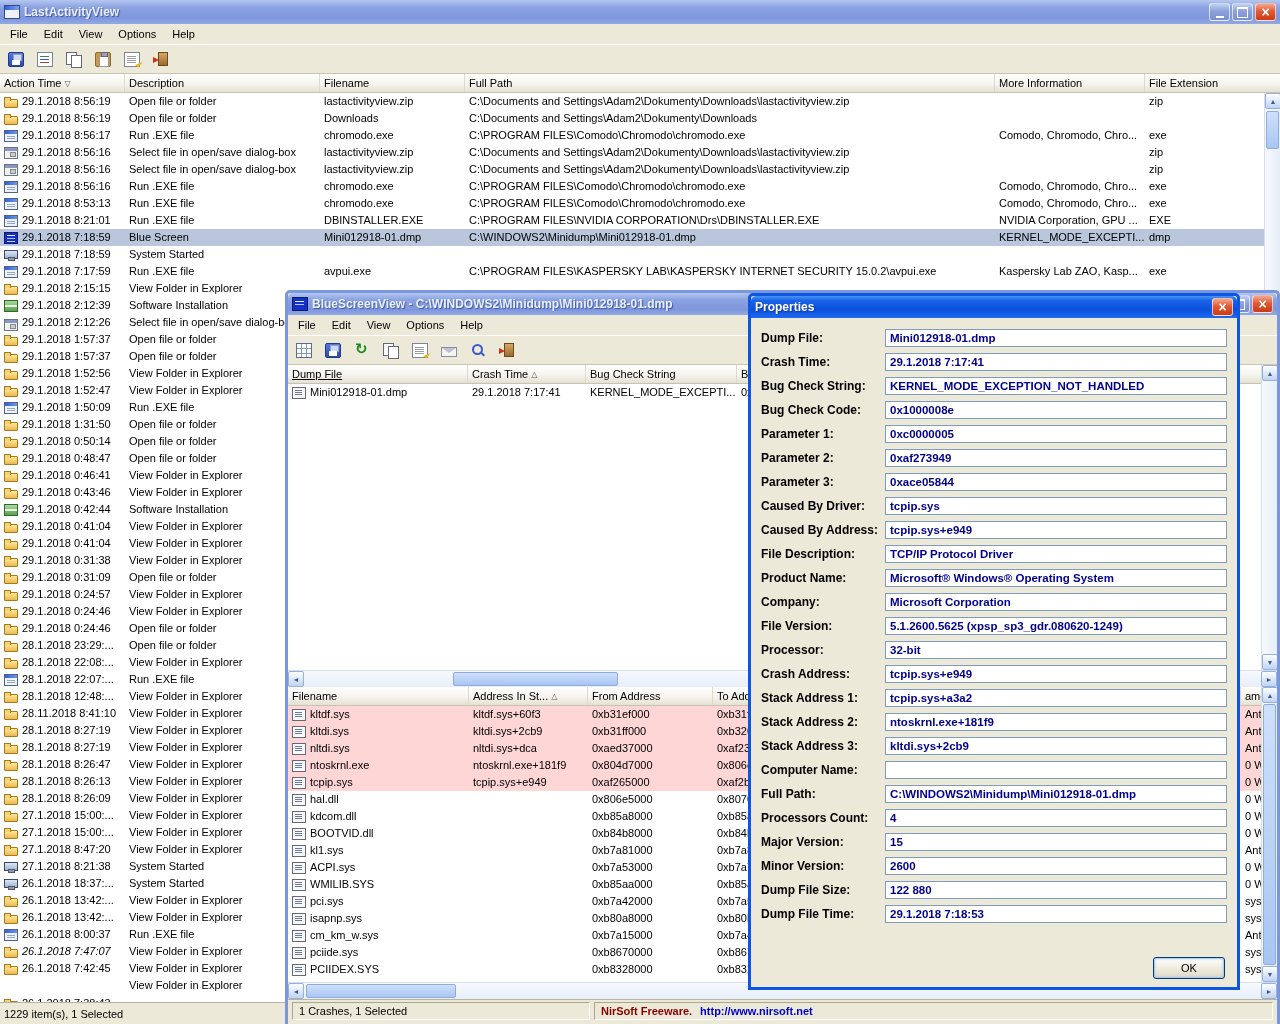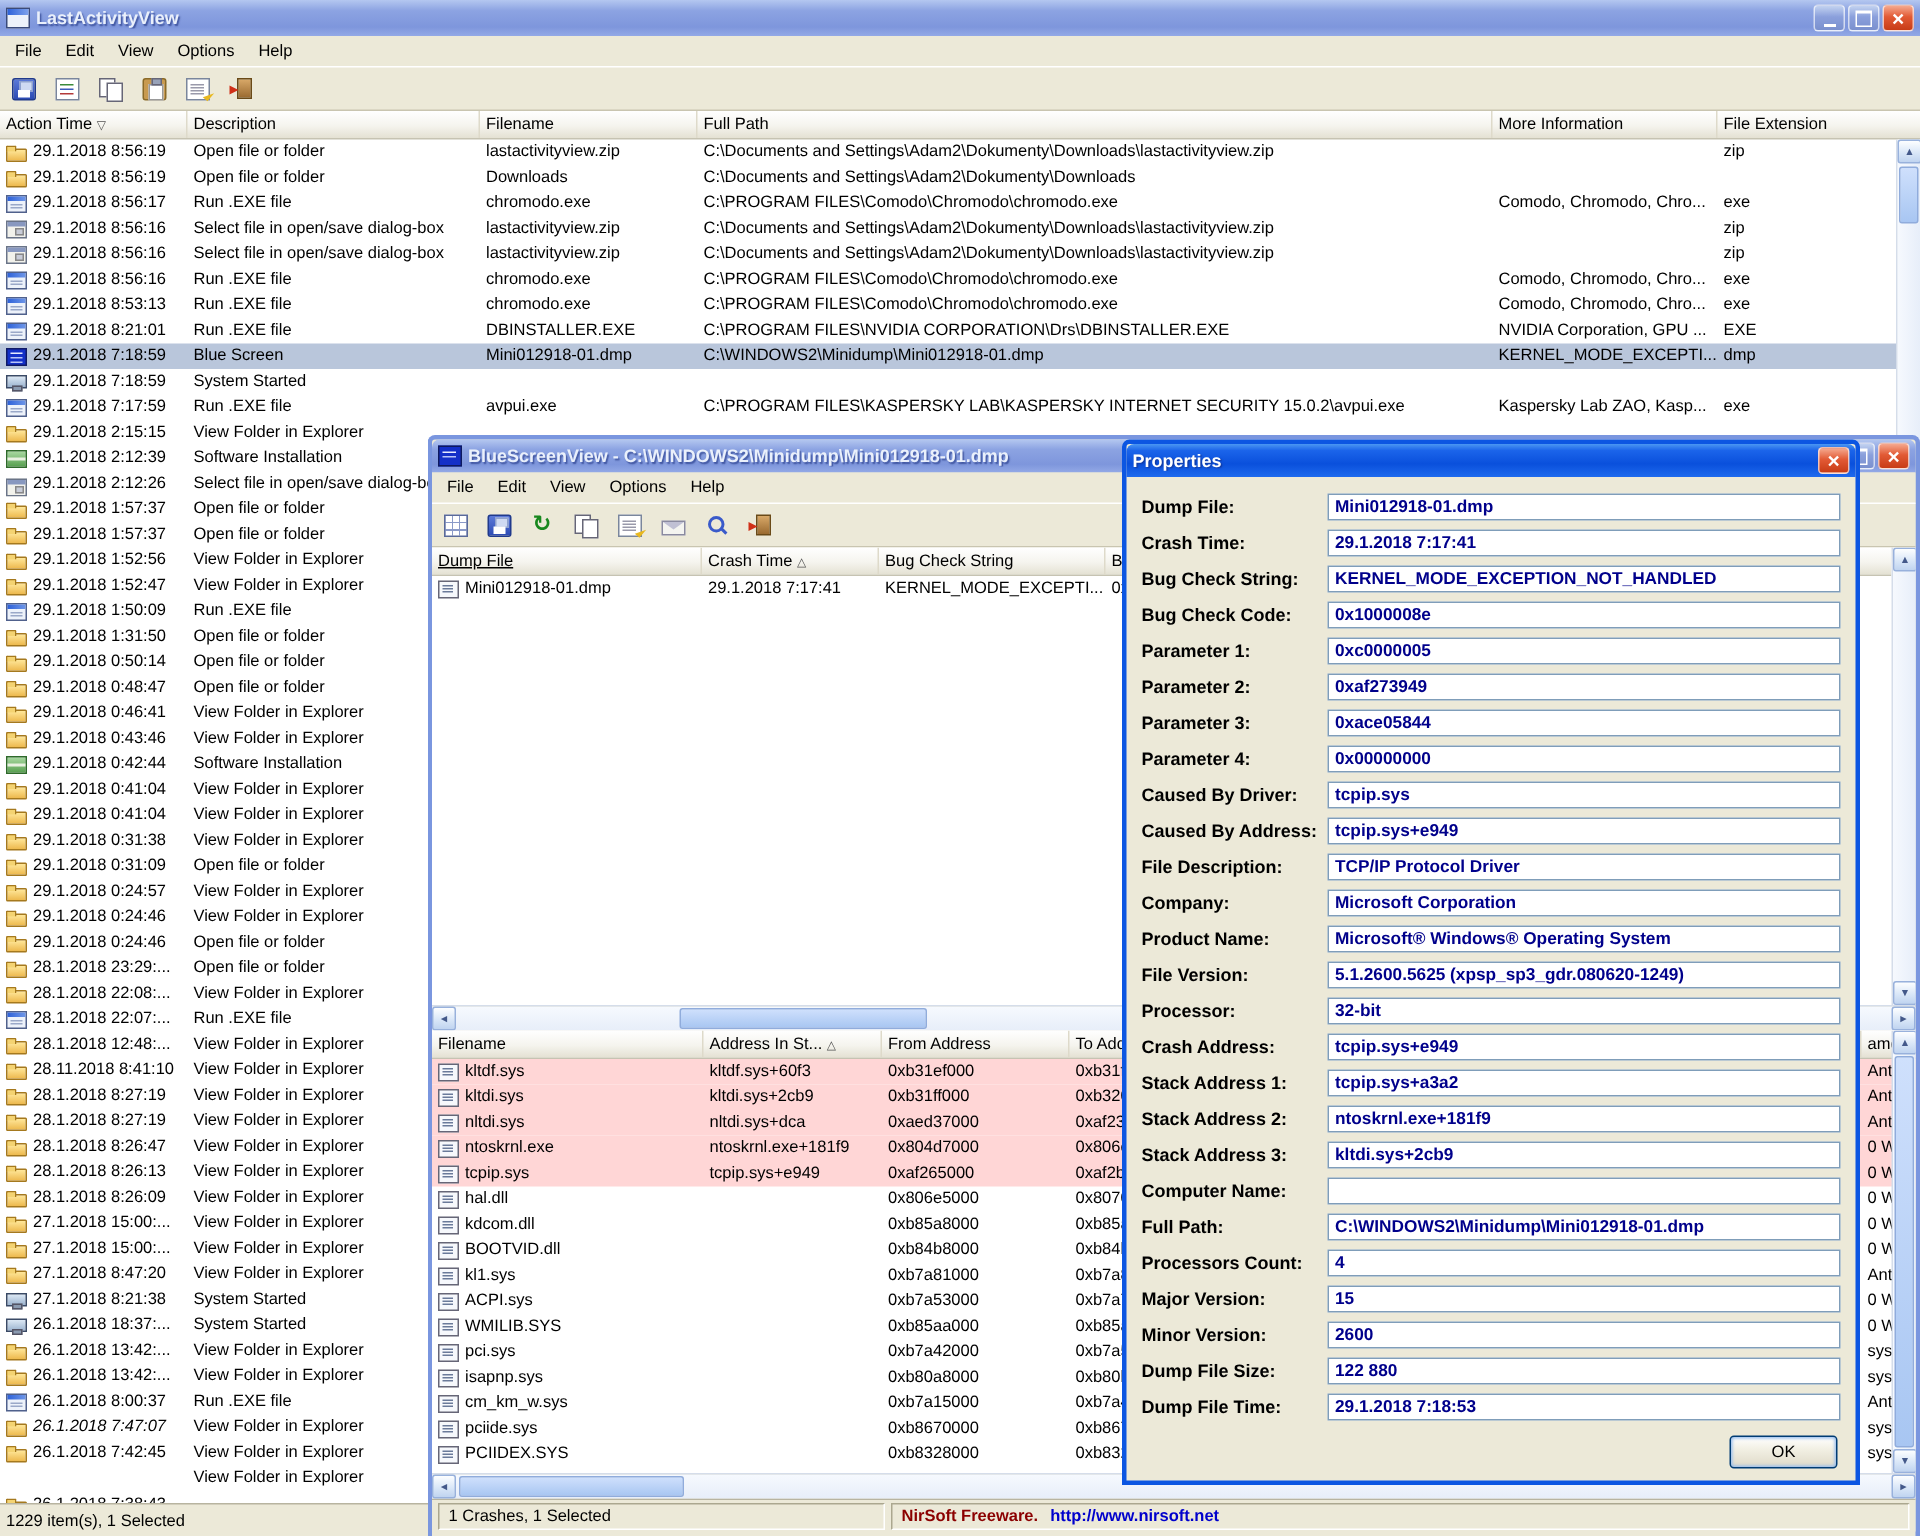--- a/index.html
+++ b/index.html
@@ -1134,42 +1134,38 @@
         </div>
         <div class="prow">
           <span class="plabel">Parameter 2:</span>
           <div class="pbox"><span>0xaf273949</span></div>
         </div>
         <div class="prow">
           <span class="plabel">Parameter 3:</span>
           <div class="pbox"><span>0xace05844</span></div>
         </div>
         <div class="prow">
-          <span class="plabel">Parameter 4:</span>
-          <div class="pbox"><span>0x00000000</span></div>
-        </div>
-        <div class="prow">
           <span class="plabel">Caused By Driver:</span>
           <div class="pbox"><span>tcpip.sys</span></div>
         </div>
         <div class="prow">
           <span class="plabel">Caused By Address:</span>
           <div class="pbox"><span>tcpip.sys+e949</span></div>
         </div>
         <div class="prow">
           <span class="plabel">File Description:</span>
           <div class="pbox"><span>TCP/IP Protocol Driver</span></div>
         </div>
         <div class="prow">
+          <span class="plabel">Product Name:</span>
+          <div class="pbox"><span>Microsoft® Windows® Operating System</span></div>
+        </div>
+        <div class="prow">
           <span class="plabel">Company:</span>
           <div class="pbox"><span>Microsoft Corporation</span></div>
-        </div>
-        <div class="prow">
-          <span class="plabel">Product Name:</span>
-          <div class="pbox"><span>Microsoft® Windows® Operating System</span></div>
         </div>
         <div class="prow">
           <span class="plabel">File Version:</span>
           <div class="pbox"><span>5.1.2600.5625 (xpsp_sp3_gdr.080620-1249)</span></div>
         </div>
         <div class="prow">
           <span class="plabel">Processor:</span>
           <div class="pbox"><span>32-bit</span></div>
         </div>
         <div class="prow">

